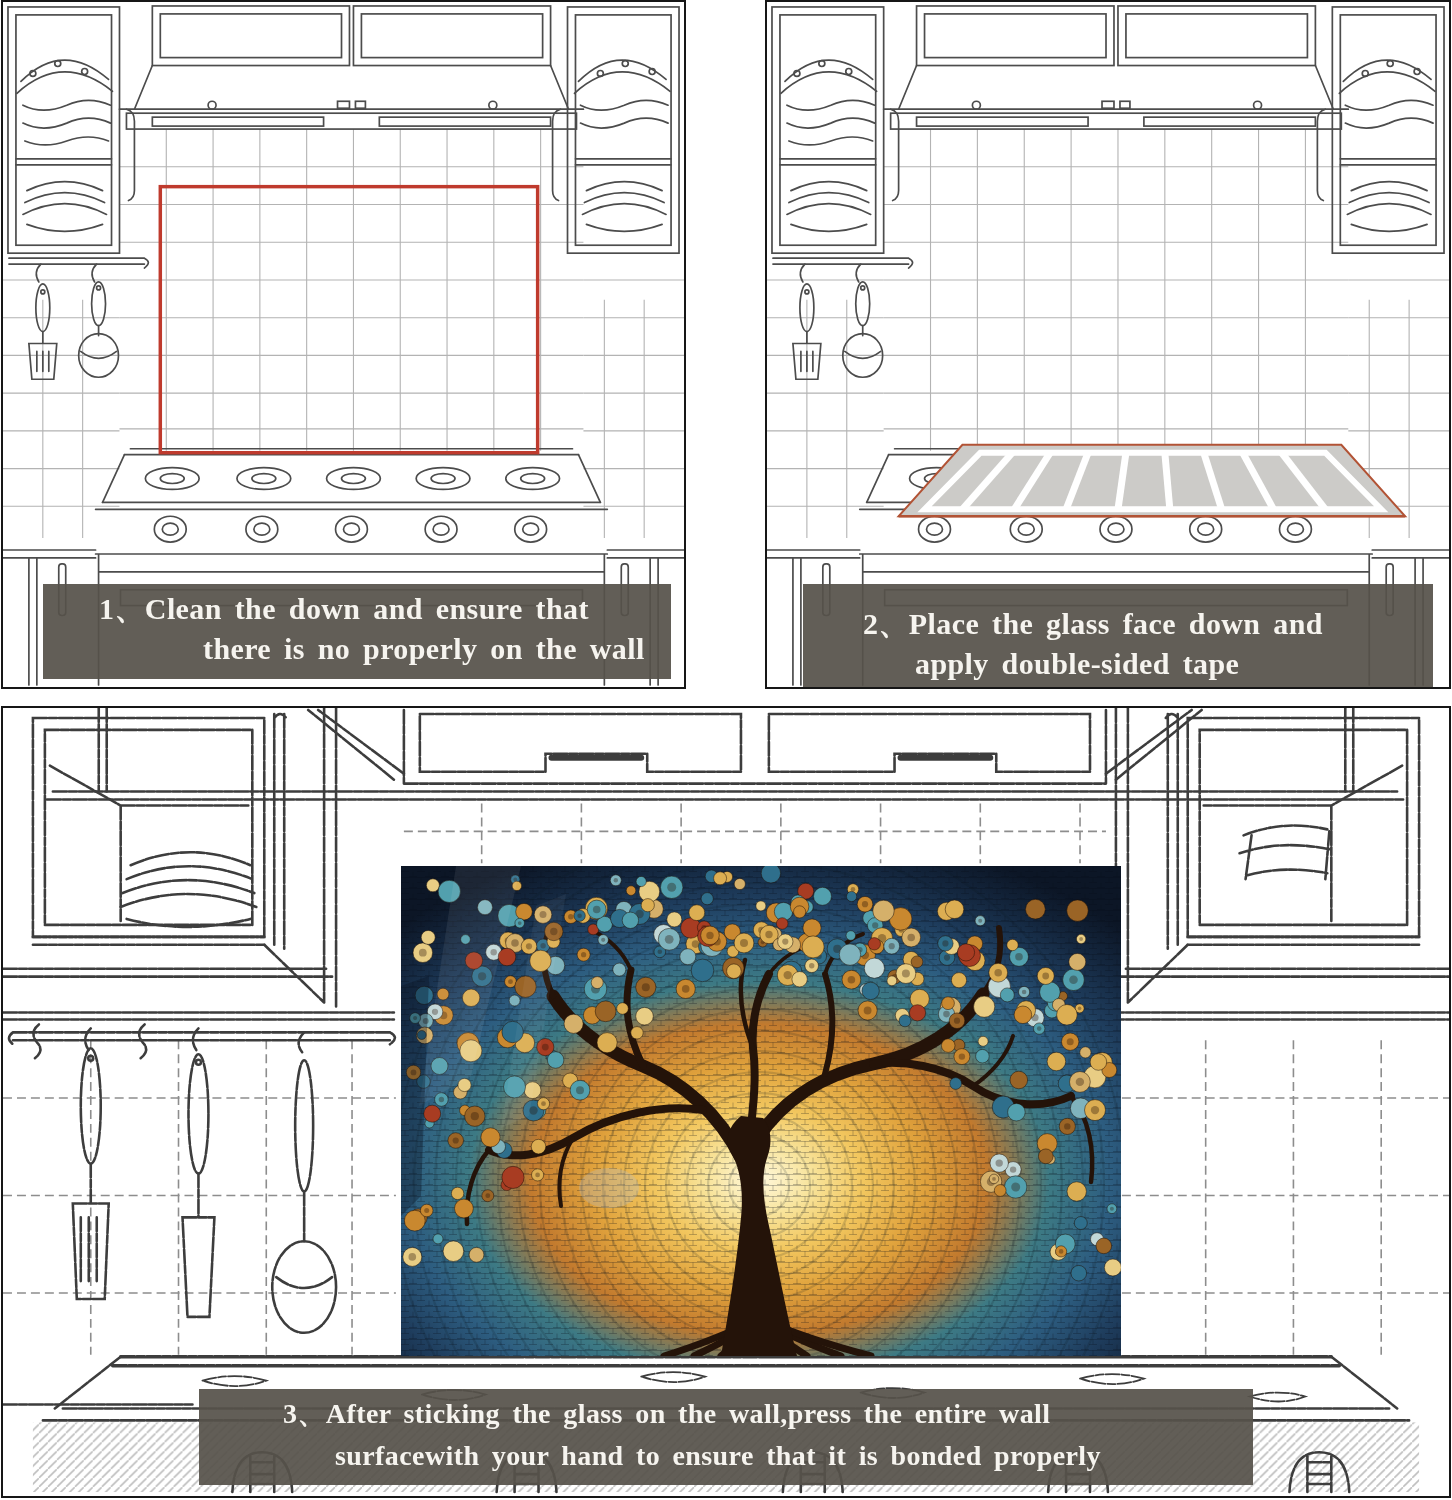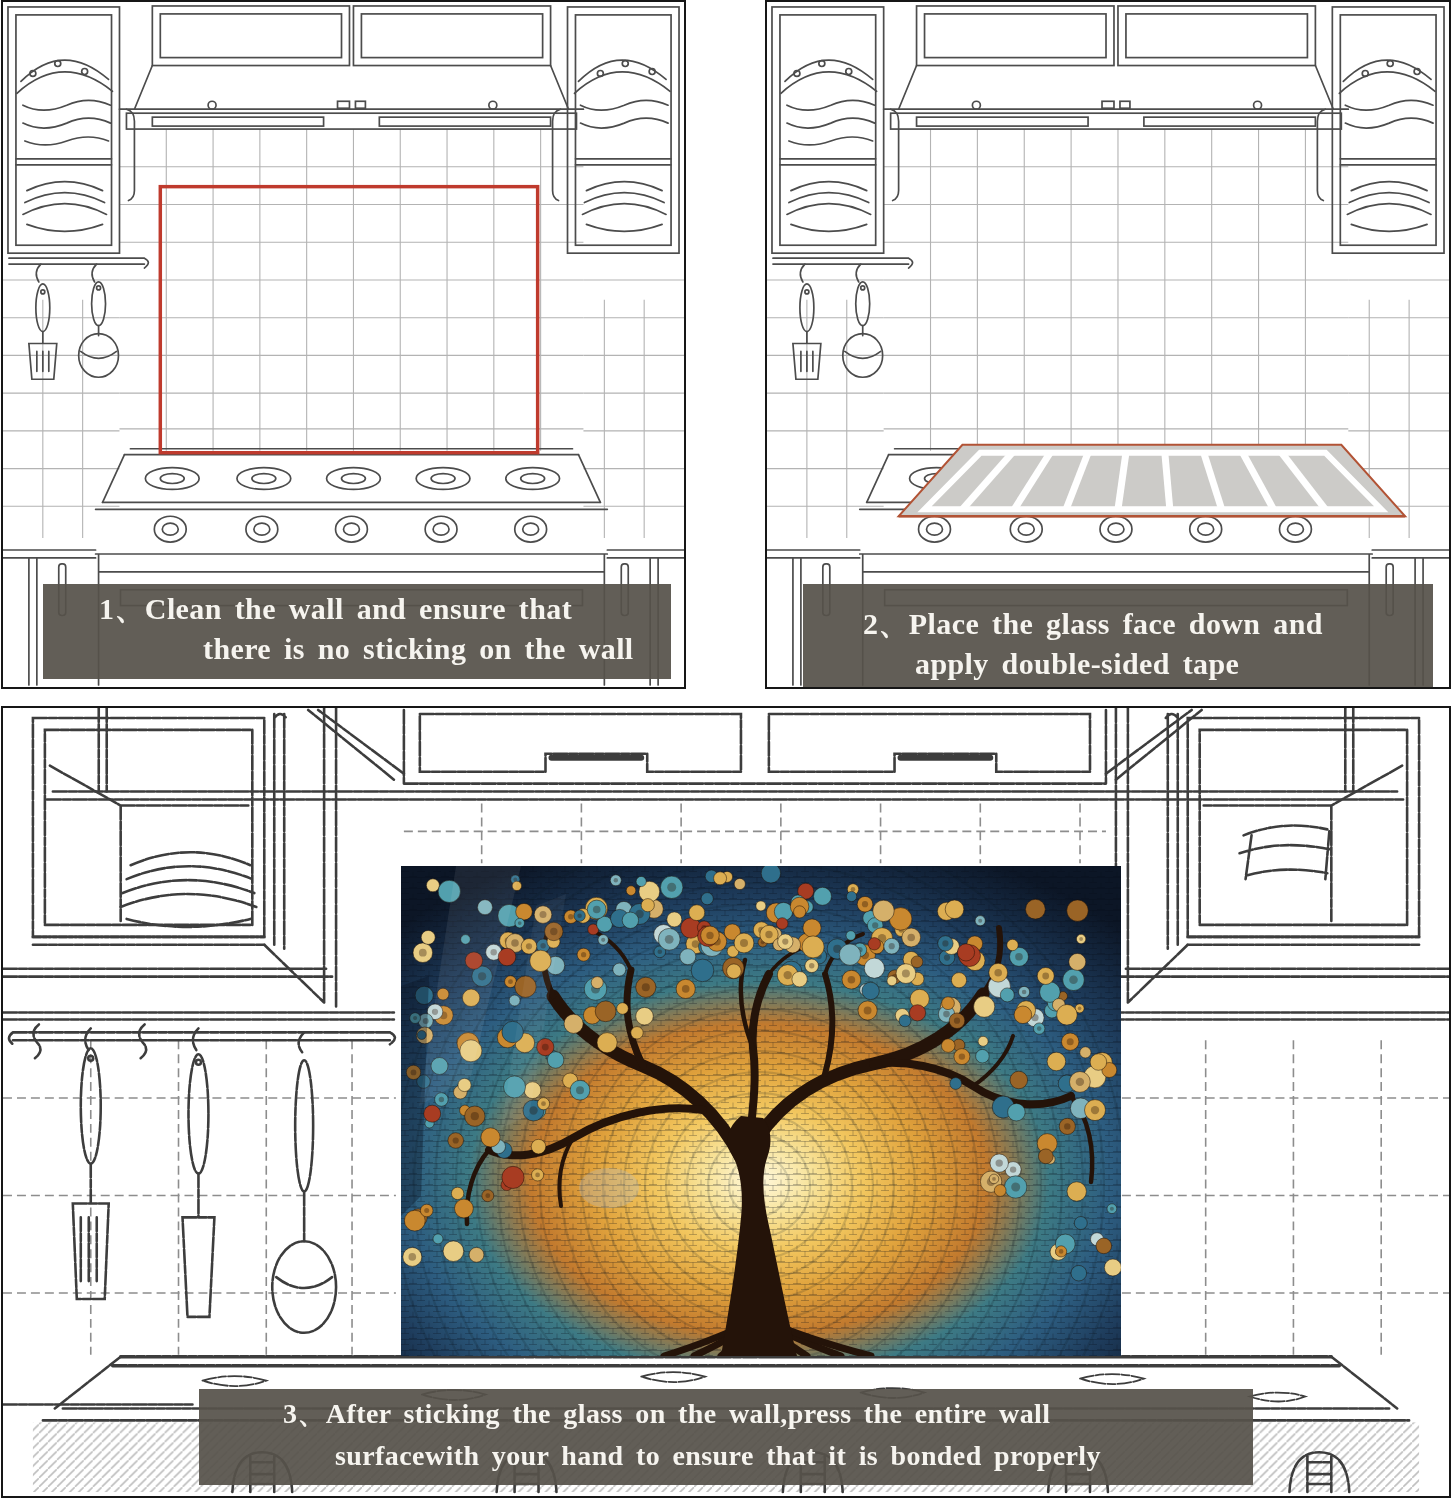--- a/index.html
+++ b/index.html
@@ -134,23 +134,23 @@
             </g>
           </g>
         </symbol>
       </defs>
       <use href="#kitchenTop" width="684" height="690"></use>
 
       <rect x="158" y="186" width="379" height="268" fill="none" stroke="#bf3a2d" stroke-width="3.5"></rect>
     </svg>
     <div class="caption" id="caption-1">
       <div class="line l1" id="c1l1">
-        <span>1、</span><span>Clean the wall and ensure that</span>
+        <span>1、</span><span>Clean the down and ensure that</span>
       </div>
-      <div class="line l2">there is no sticking on the wall</div>
+      <div class="line l2">there is no properly on the wall</div>
     </div>
   </div>
 
   <div class="panel" id="panel-2">
     <svg class="sketch" viewBox="0 0 684 690" preserveAspectRatio="none">
       <use href="#kitchenTop" width="684" height="690"></use>
 
       <g>
         <polygon points="196,446 576,446 640,518 132,518" fill="#cccbc8" stroke="#b25335" stroke-width="2"></polygon>
         <polygon points="214,454 560,454 616,511 158,511" fill="none" stroke="#ffffff" stroke-width="6"></polygon>

